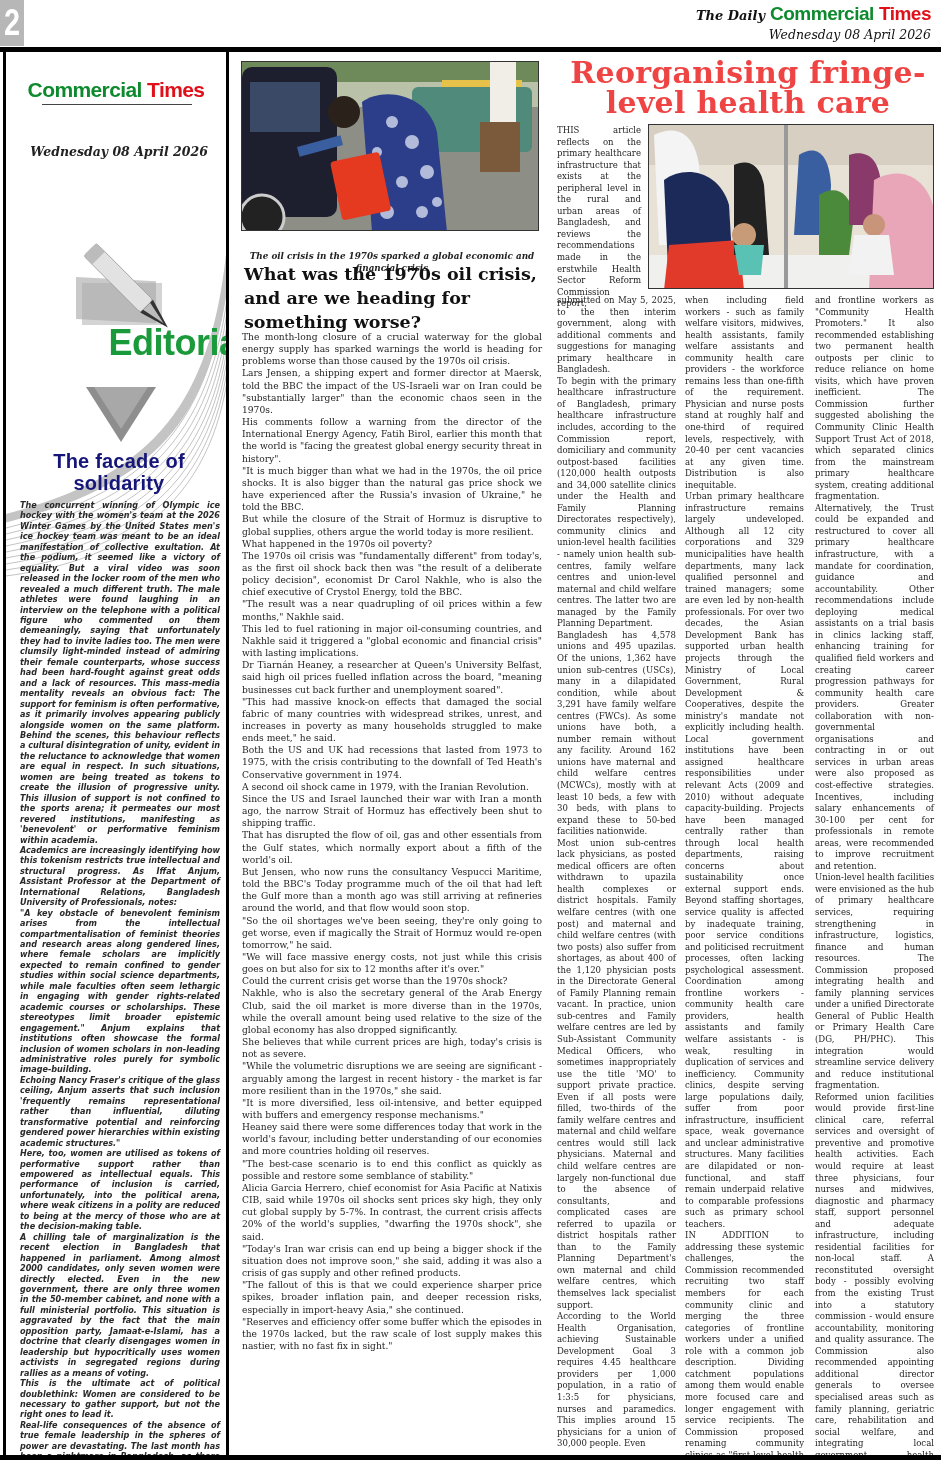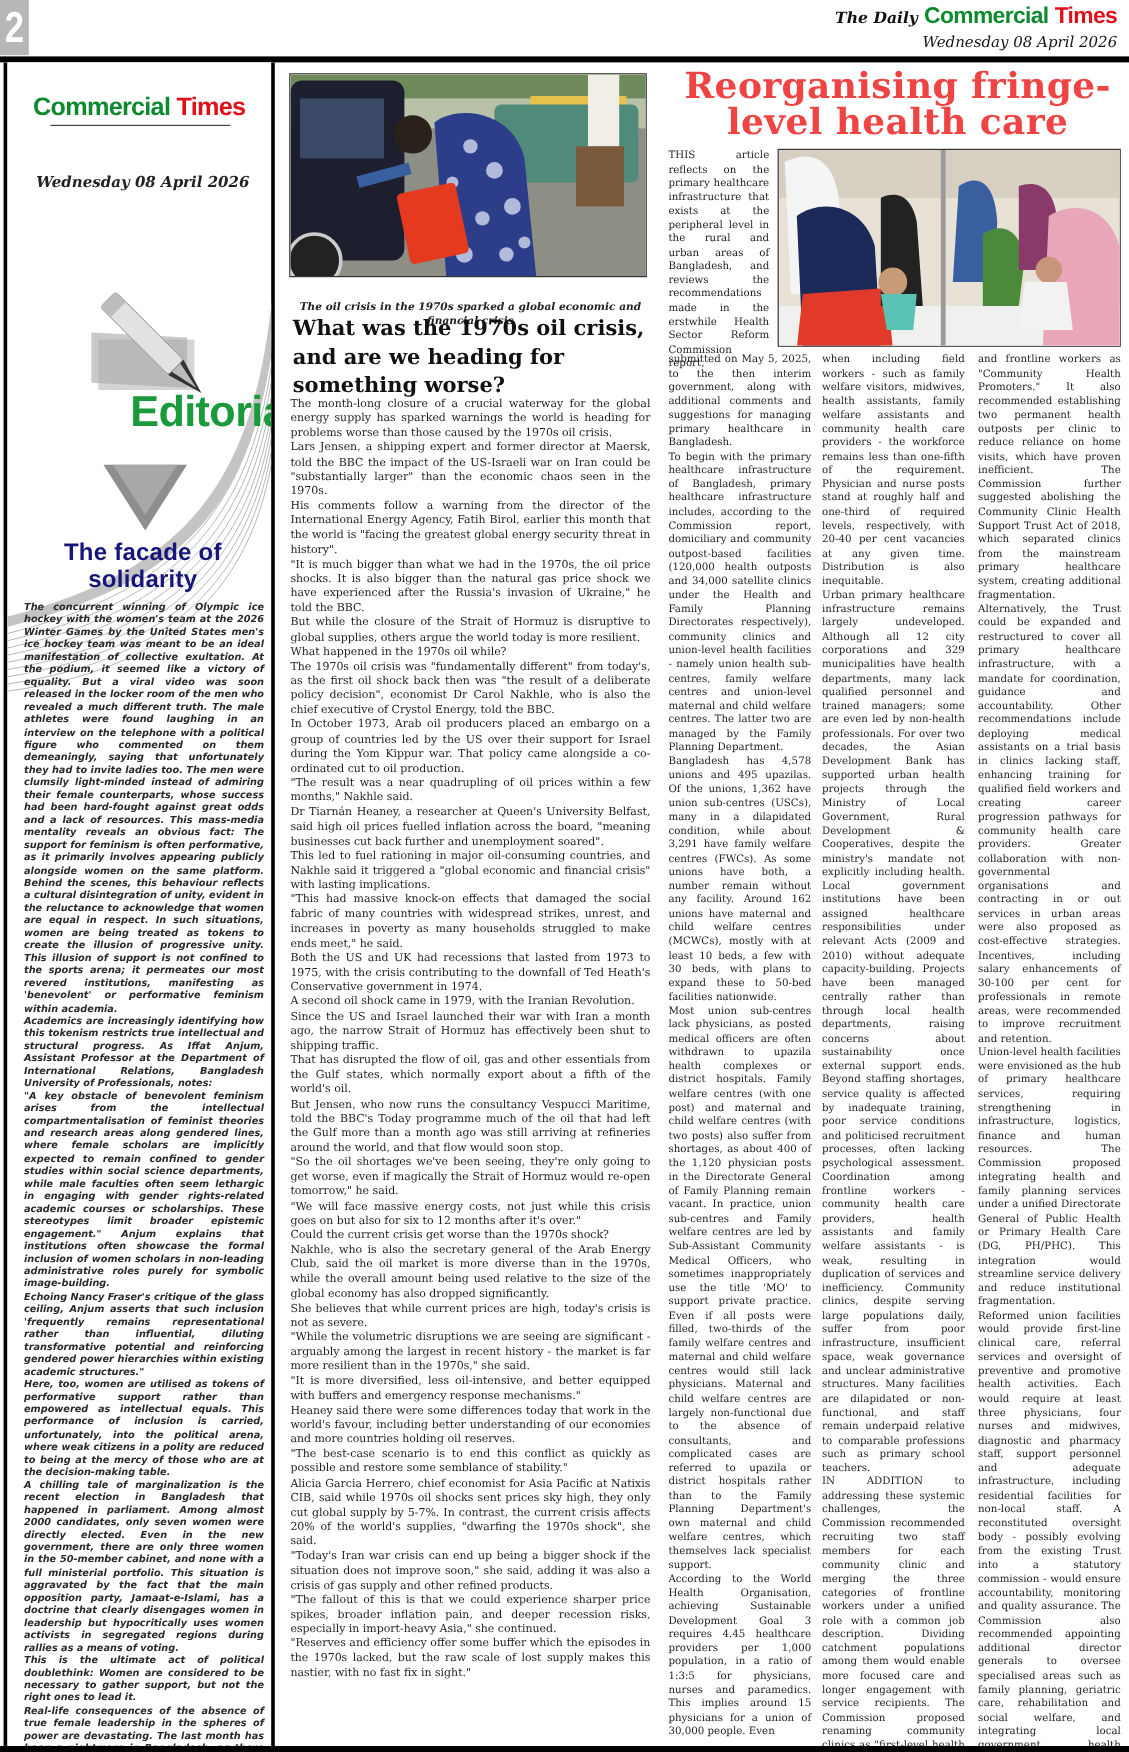--- a/index.html
+++ b/index.html
@@ -160,26 +160,25 @@
   </svg>
 </div>
 <div class="oil-caption">The oil crisis in the 1970s sparked a global economic and financial crisis</div>
 <div class="oil-headline">What was the 1970s oil crisis, and are we heading for something worse?</div>
 <div class="oil-body">
   <p>The month-long closure of a crucial waterway for the global energy supply has sparked warnings the world is heading for problems worse than those caused by the 1970s oil crisis.</p>
   <p>Lars Jensen, a shipping expert and former director at Maersk, told the BBC the impact of the US-Israeli war on Iran could be "substantially larger" than the economic chaos seen in the 1970s.</p>
   <p>His comments follow a warning from the director of the International Energy Agency, Fatih Birol, earlier this month that the world is "facing the greatest global energy security threat in history".</p>
   <p>"It is much bigger than what we had in the 1970s, the oil price shocks. It is also bigger than the natural gas price shock we have experienced after the Russia's invasion of Ukraine," he told the BBC.</p>
   <p>But while the closure of the Strait of Hormuz is disruptive to global supplies, others argue the world today is more resilient.</p>
-  <p>What happened in the 1970s oil while?</p>
+  <p>What happened in the 1970s oil poverty?</p>
   <p>The 1970s oil crisis was "fundamentally different" from today's, as the first oil shock back then was "the result of a deliberate policy decision", economist Dr Carol Nakhle, who is also the chief executive of Crystol Energy, told the BBC.</p>
-  <p>In October 1973, Arab oil producers placed an embargo on a group of countries led by the US over their support for Israel during the Yom Kippur war. That policy came alongside a co-ordinated cut to oil production.</p>
   <p>"The result was a near quadrupling of oil prices within a few months," Nakhle said.</p>
+  <p>This led to fuel rationing in major oil-consuming countries, and Nakhle said it triggered a "global economic and financial crisis" with lasting implications.</p>
   <p>Dr Tiarnán Heaney, a researcher at Queen's University Belfast, said high oil prices fuelled inflation across the board, "meaning businesses cut back further and unemployment soared".</p>
-  <p>This led to fuel rationing in major oil-consuming countries, and Nakhle said it triggered a "global economic and financial crisis" with lasting implications.</p>
   <p>"This had massive knock-on effects that damaged the social fabric of many countries with widespread strikes, unrest, and increases in poverty as many households struggled to make ends meet," he said.</p>
   <p>Both the US and UK had recessions that lasted from 1973 to 1975, with the crisis contributing to the downfall of Ted Heath's Conservative government in 1974.</p>
   <p>A second oil shock came in 1979, with the Iranian Revolution.</p>
   <p>Since the US and Israel launched their war with Iran a month ago, the narrow Strait of Hormuz has effectively been shut to shipping traffic.</p>
   <p>That has disrupted the flow of oil, gas and other essentials from the Gulf states, which normally export about a fifth of the world's oil.</p>
   <p>But Jensen, who now runs the consultancy Vespucci Maritime, told the BBC's Today programme much of the oil that had left the Gulf more than a month ago was still arriving at refineries around the world, and that flow would soon stop.</p>
   <p>"So the oil shortages we've been seeing, they're only going to get worse, even if magically the Strait of Hormuz would re-open tomorrow," he said.</p>
   <p>"We will face massive energy costs, not just while this crisis goes on but also for six to 12 months after it's over."</p>
   <p>Could the current crisis get worse than the 1970s shock?</p>
   <p>Nakhle, who is also the secretary general of the Arab Energy Club, said the oil market is more diverse than in the 1970s, while the overall amount being used relative to the size of the global economy has also dropped significantly.</p>

